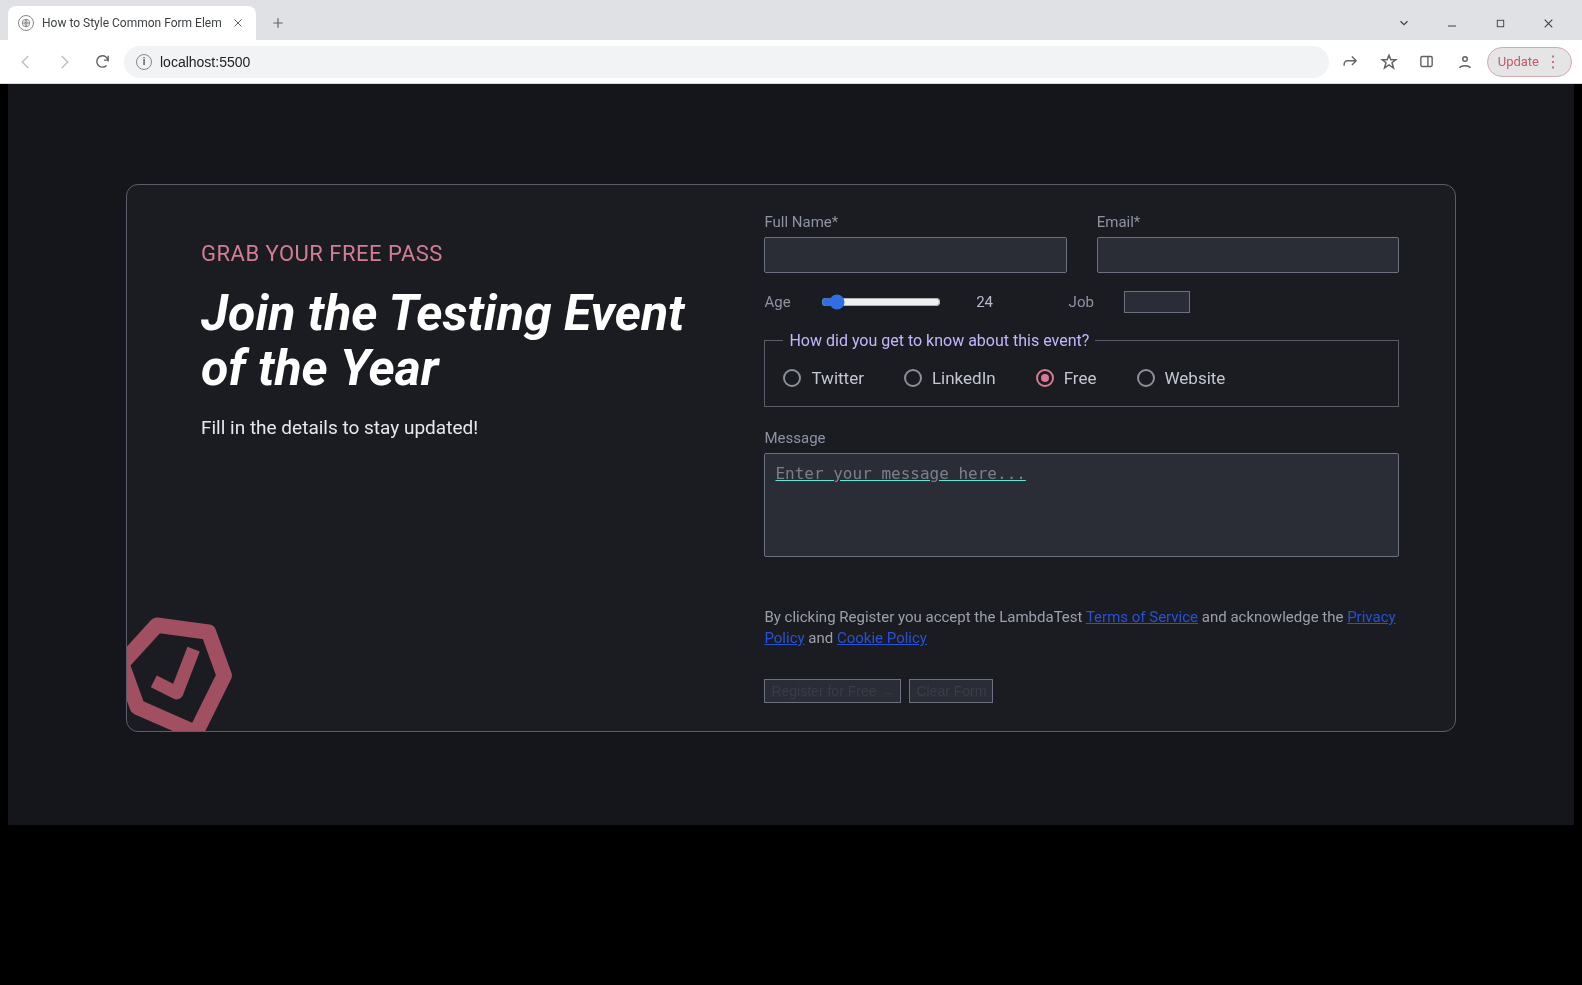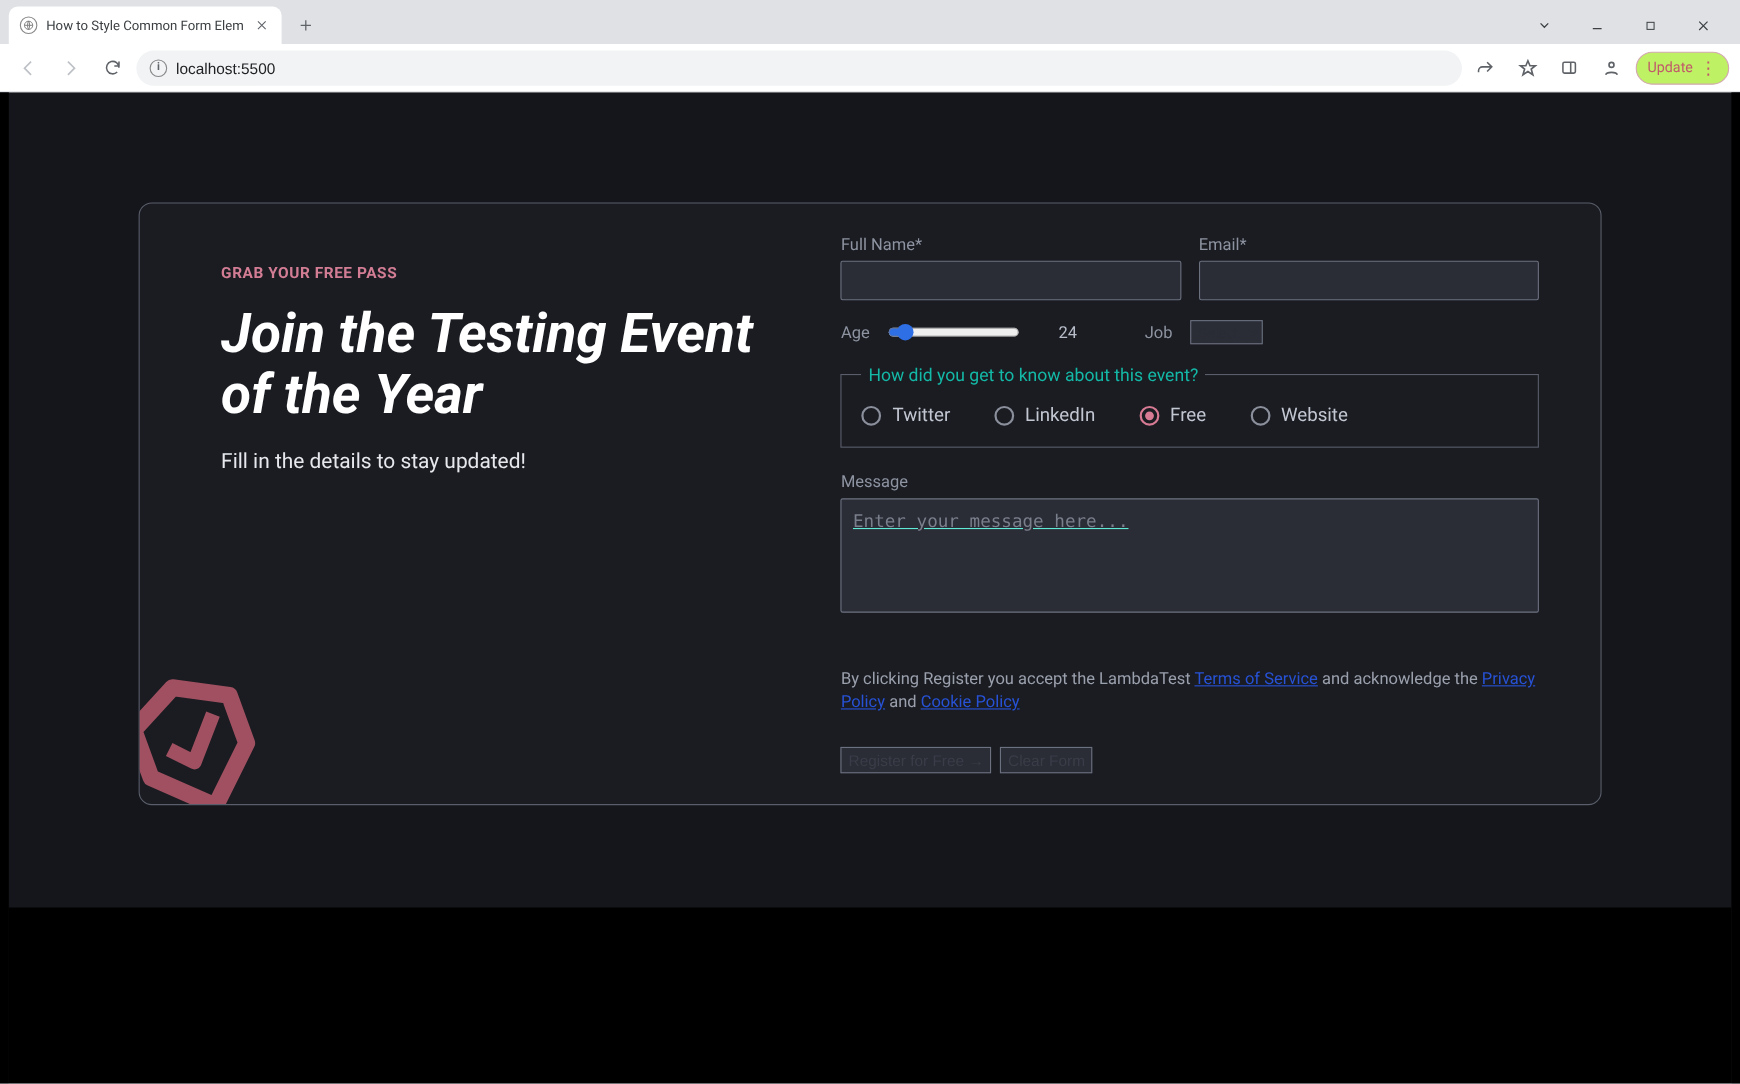--- a/index.html
+++ b/index.html
@@ -34,49 +34,49 @@
 .tbtn { width: 32px; height: 32px; display: flex; align-items: center; justify-content: center; color: #5f6368; cursor: pointer; border-radius: 50%; }
 .tbtn.disabled { color: #bdc1c6; cursor: default; }
 .addr {
   flex: 1; height: 32px; background: #f1f3f4; border-radius: 16px; display: flex; align-items: center;
   padding: 0 12px; gap: 8px; color: #5f6368; font-size: 14px;
 }
 .addr .info-icon { width: 16px; height: 16px; display: flex; align-items: center; justify-content: center; border: 1px solid #888; border-radius: 50%; font-size: 10px; font-weight: bold; }
 .addr input { border: none; background: transparent; outline: none; flex: 1; font-size: 14px; color: #202124; }
 .update-btn {
   height: 30px; padding: 0 10px; border: 1px solid #d3a8b0; color: #c05a6a; border-radius: 15px;
-  display: flex; align-items: center; gap: 6px; font-size: 13px; cursor: pointer; background: #bef264;
+  display: flex; align-items: center; gap: 6px; font-size: 13px; cursor: pointer; background: #e5e5e5;
 }
 .update-btn .dots { font-size: 16px; line-height: 1; }
 
 
 .viewport {
   flex: 1; background: #15161b; position: relative; overflow: hidden; color: #c8cbd3;
   border-left: 8px solid #000; border-right: 8px solid #000;
 }
 .black-band { position: absolute; left: 0; right: 0; bottom: 0; height: 160px; background: #000; }
 .card {
   position: absolute; top: 100px; left: 118px; right: 118px; height: 548px;
   border: 1px solid #5a5e6a; border-radius: 12px;
   display: flex; overflow: hidden; background: rgba(38,40,50,.35);
 }
 .card .left { width: 48%; padding: 56px 50px 0 74px; position: relative; }
 .card .right { width: 52%; padding: 28px 56px 20px 0; }
 
-.kicker { color: #d37d95; font-weight: 700; letter-spacing: .5px; font-size: 14px; }
+.kicker { color: #d37d95; font-weight: 400; letter-spacing: .5px; font-size: 22px; }
 h1.title { color: #fff; font-size: 50px; font-weight: 700; line-height: 1.1; margin-top: 20px; font-style: italic; }
 .sub { color: #e6e8ee; font-size: 19px; margin-top: 20px; }
 
 .badge {
   position: absolute; left: -6px; bottom: -12px; width: 110px; height: 130px; transform: rotate(-20deg);
   color: #a05060;
 }
 
 
-.row { display: flex; gap: 16px; margin-bottom: 0; }
+.row { display: flex; gap: 30px; margin-bottom: 0; }
 .col { flex: 1; }
 .lbl { color: #8d93a0; font-size: 15px; margin-bottom: 6px; display: block; }
 .tinput, .tarea {
   width: 100%; background: #2a2c36; border: 1px solid #6c7180; color: #5eead4;
   height: 36px; padding: 4px 8px; font-size: 15px; border-radius: 2px; text-decoration: underline;
 }
 .tarea { height: 104px; resize: none; padding: 10px; font-size: 16px; }
 .tarea::placeholder { color: #7a7f8c; }
 
 .row.inline { align-items: center; margin-top: 18px; margin-bottom: 18px; }
@@ -85,21 +85,21 @@
 input[type=range] { width: 120px; accent-color: #2f6fe6; }
 .age-val { color: #b7bcc8; font-size: 15px; min-width: 28px; text-align: center; }
 select.job {
   background: #2a2c36; border: 1px solid #6c7180; color: #2b2d36; height: 22px; font-size: 13px;
   padding: 0 2px; width: 66px;
 }
 
 fieldset.group {
   border: 1px solid #5a5e6a; padding: 18px 18px 18px 18px; margin-bottom: 22px;
 }
-fieldset.group legend { color: #14b8a6; font-size: 16px; padding: 0 6px; }
+fieldset.group legend { color: #c4b5fd; font-size: 16px; padding: 0 6px; }
 .radios { display: flex; gap: 40px; align-items: center; }
 .radio { display: flex; align-items: center; gap: 10px; color: #c3c7d2; font-size: 17px; cursor: pointer; }
 .radio .dot {
   width: 18px; height: 18px; border: 2px solid #8a8f9b; border-radius: 50%; display: inline-flex;
   align-items: center; justify-content: center;
 }
 .radio.selected .dot { border-color: #d77a93; }
 .radio.selected .dot::after {
   content: ""; width: 8px; height: 8px; background: #d77a93; border-radius: 50%;
 }

